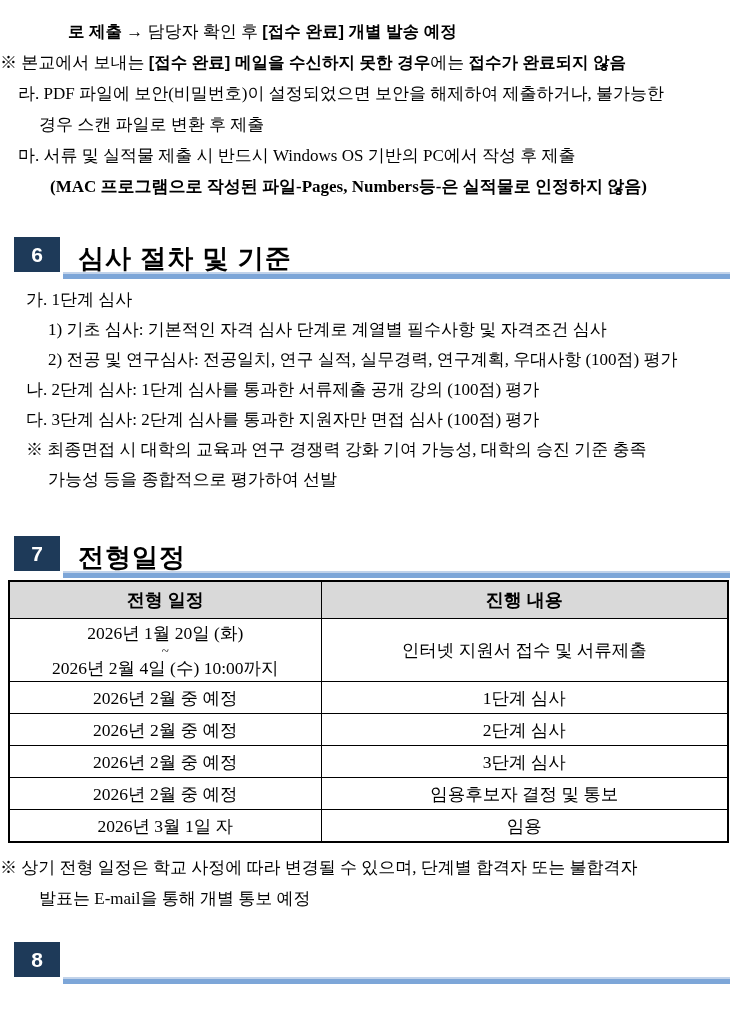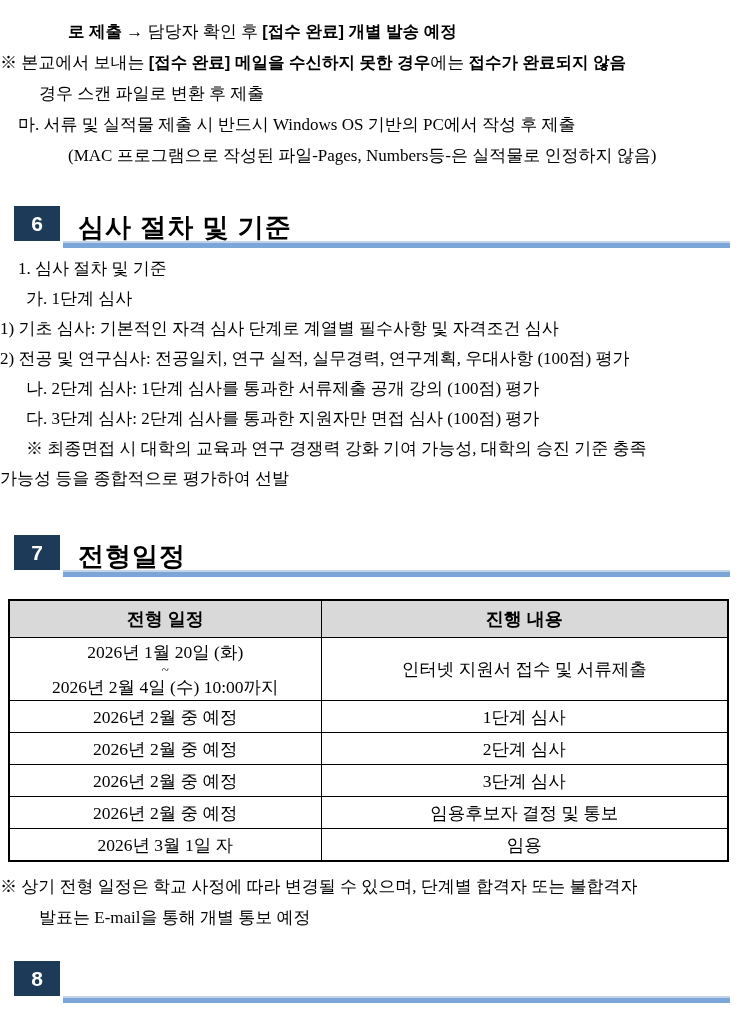--- a/index.html
+++ b/index.html
@@ -21,21 +21,21 @@
   }
   .bold-run {
     font-weight: bold;
     font-family: "Liberation Sans", sans-serif;
     font-size: 16.5px;
   }
   .ind-label   { padding-left: 68px; }  
   .ind-star    { }  
   .ind-hangul  { padding-left: 18px; }  
   .ind-wrap1   { padding-left: 39px; }  
-  .ind-wrap2   { padding-left: 68px; }  
+  .ind-wrap2   { padding-left: 50px; font-weight: bold; }  
 
   .intro { padding-top: 16px; }
 
   
   .sec-header { position: relative; height: 44px; }
   .sec-badge {
     position: absolute; left: 14px; top: 0;
     width: 46px; height: 35px;
     background: #1e3a59;
     color: #ffffff;
@@ -60,28 +60,28 @@
   }
   .sec6 { margin-top: 35px; }
   .sec7 { margin-top: 41px; }
   .sec8 { margin-top: 28px; }
 
   
   .s6-list { margin-top: 4px; }
   .s6-list .tline { line-height: 30px; }
   .lvl-1 { padding-left: 18px; }
   .lvl-2 { padding-left: 26px; }
-  .lvl-3 { }
+  .lvl-3 { padding-left: 48px; }
 
   
   .sched-table {
     border-collapse: collapse;
     table-layout: fixed;
     margin-left: 8px;
-    margin-top: 20px;
+    margin-top: 0;
     width: 719px;
     border: 2px solid #000;
   }
   .sched-table th, .sched-table td {
     border: 1px solid #000;
     text-align: center;
     vertical-align: middle;
     padding: 0;
     overflow: hidden;
   }
@@ -107,33 +107,33 @@
   .table-note .tline { line-height: 31px; }
 </style>
 </head>
 <body>
 
 <div class="page">
 
   <div class="intro">
     <div class="tline ind-label"><span class="bold-run">로 제출</span><span> → 담당자 확인 후 </span><span class="bold-run">[접수 완료] 개별 발송 예정</span></div>
     <div class="tline ind-star"><span>※ 본교에서 보내는 </span><span class="bold-run">[접수 완료] 메일을 수신하지 못한 경우</span><span>에는 </span><span class="bold-run">접수가 완료되지 않음</span></div>
+    <div class="tline ind-hangul">라. PDF 파일에 보안(비밀번호)이 설정되었으면 보안을 해제하여 제출하거나, 불가능한</div>
     <div class="tline ind-wrap1">경우 스캔 파일로 변환 후 제출</div>
     <div class="tline ind-hangul">마. 서류 및 실적물 제출 시 반드시 Windows OS 기반의 PC에서 작성 후 제출</div>
     <div class="tline ind-wrap2">(MAC 프로그램으로 작성된 파일-Pages, Numbers등-은 실적물로 인정하지 않음)</div>
   </div>
 
   <div class="sec-header sec6">
     <div class="sec-badge">6</div>
     <div class="sec-title">심사 절차 및 기준</div>
     <div class="sec-rule"></div>
   </div>
 
   <div class="s6-list">
-    <div class="tline lvl-1">1. 심사 절차 및 기준</div>
     <div class="tline lvl-2">가. 1단계 심사</div>
     <div class="tline lvl-3">1) 기초 심사: 기본적인 자격 심사 단계로 계열별 필수사항 및 자격조건 심사</div>
     <div class="tline lvl-3">2) 전공 및 연구심사: 전공일치, 연구 실적, 실무경력, 연구계획, 우대사항 (100점) 평가</div>
     <div class="tline lvl-2">나. 2단계 심사: 1단계 심사를 통과한 서류제출 공개 강의 (100점) 평가</div>
     <div class="tline lvl-2">다. 3단계 심사: 2단계 심사를 통과한 지원자만 면접 심사 (100점) 평가</div>
     <div class="tline lvl-2">※ 최종면접 시 대학의 교육과 연구 경쟁력 강화 기여 가능성, 대학의 승진 기준 충족</div>
     <div class="tline lvl-3">가능성 등을 종합적으로 평가하여 선발</div>
   </div>
 
   <div class="sec-header sec7">

